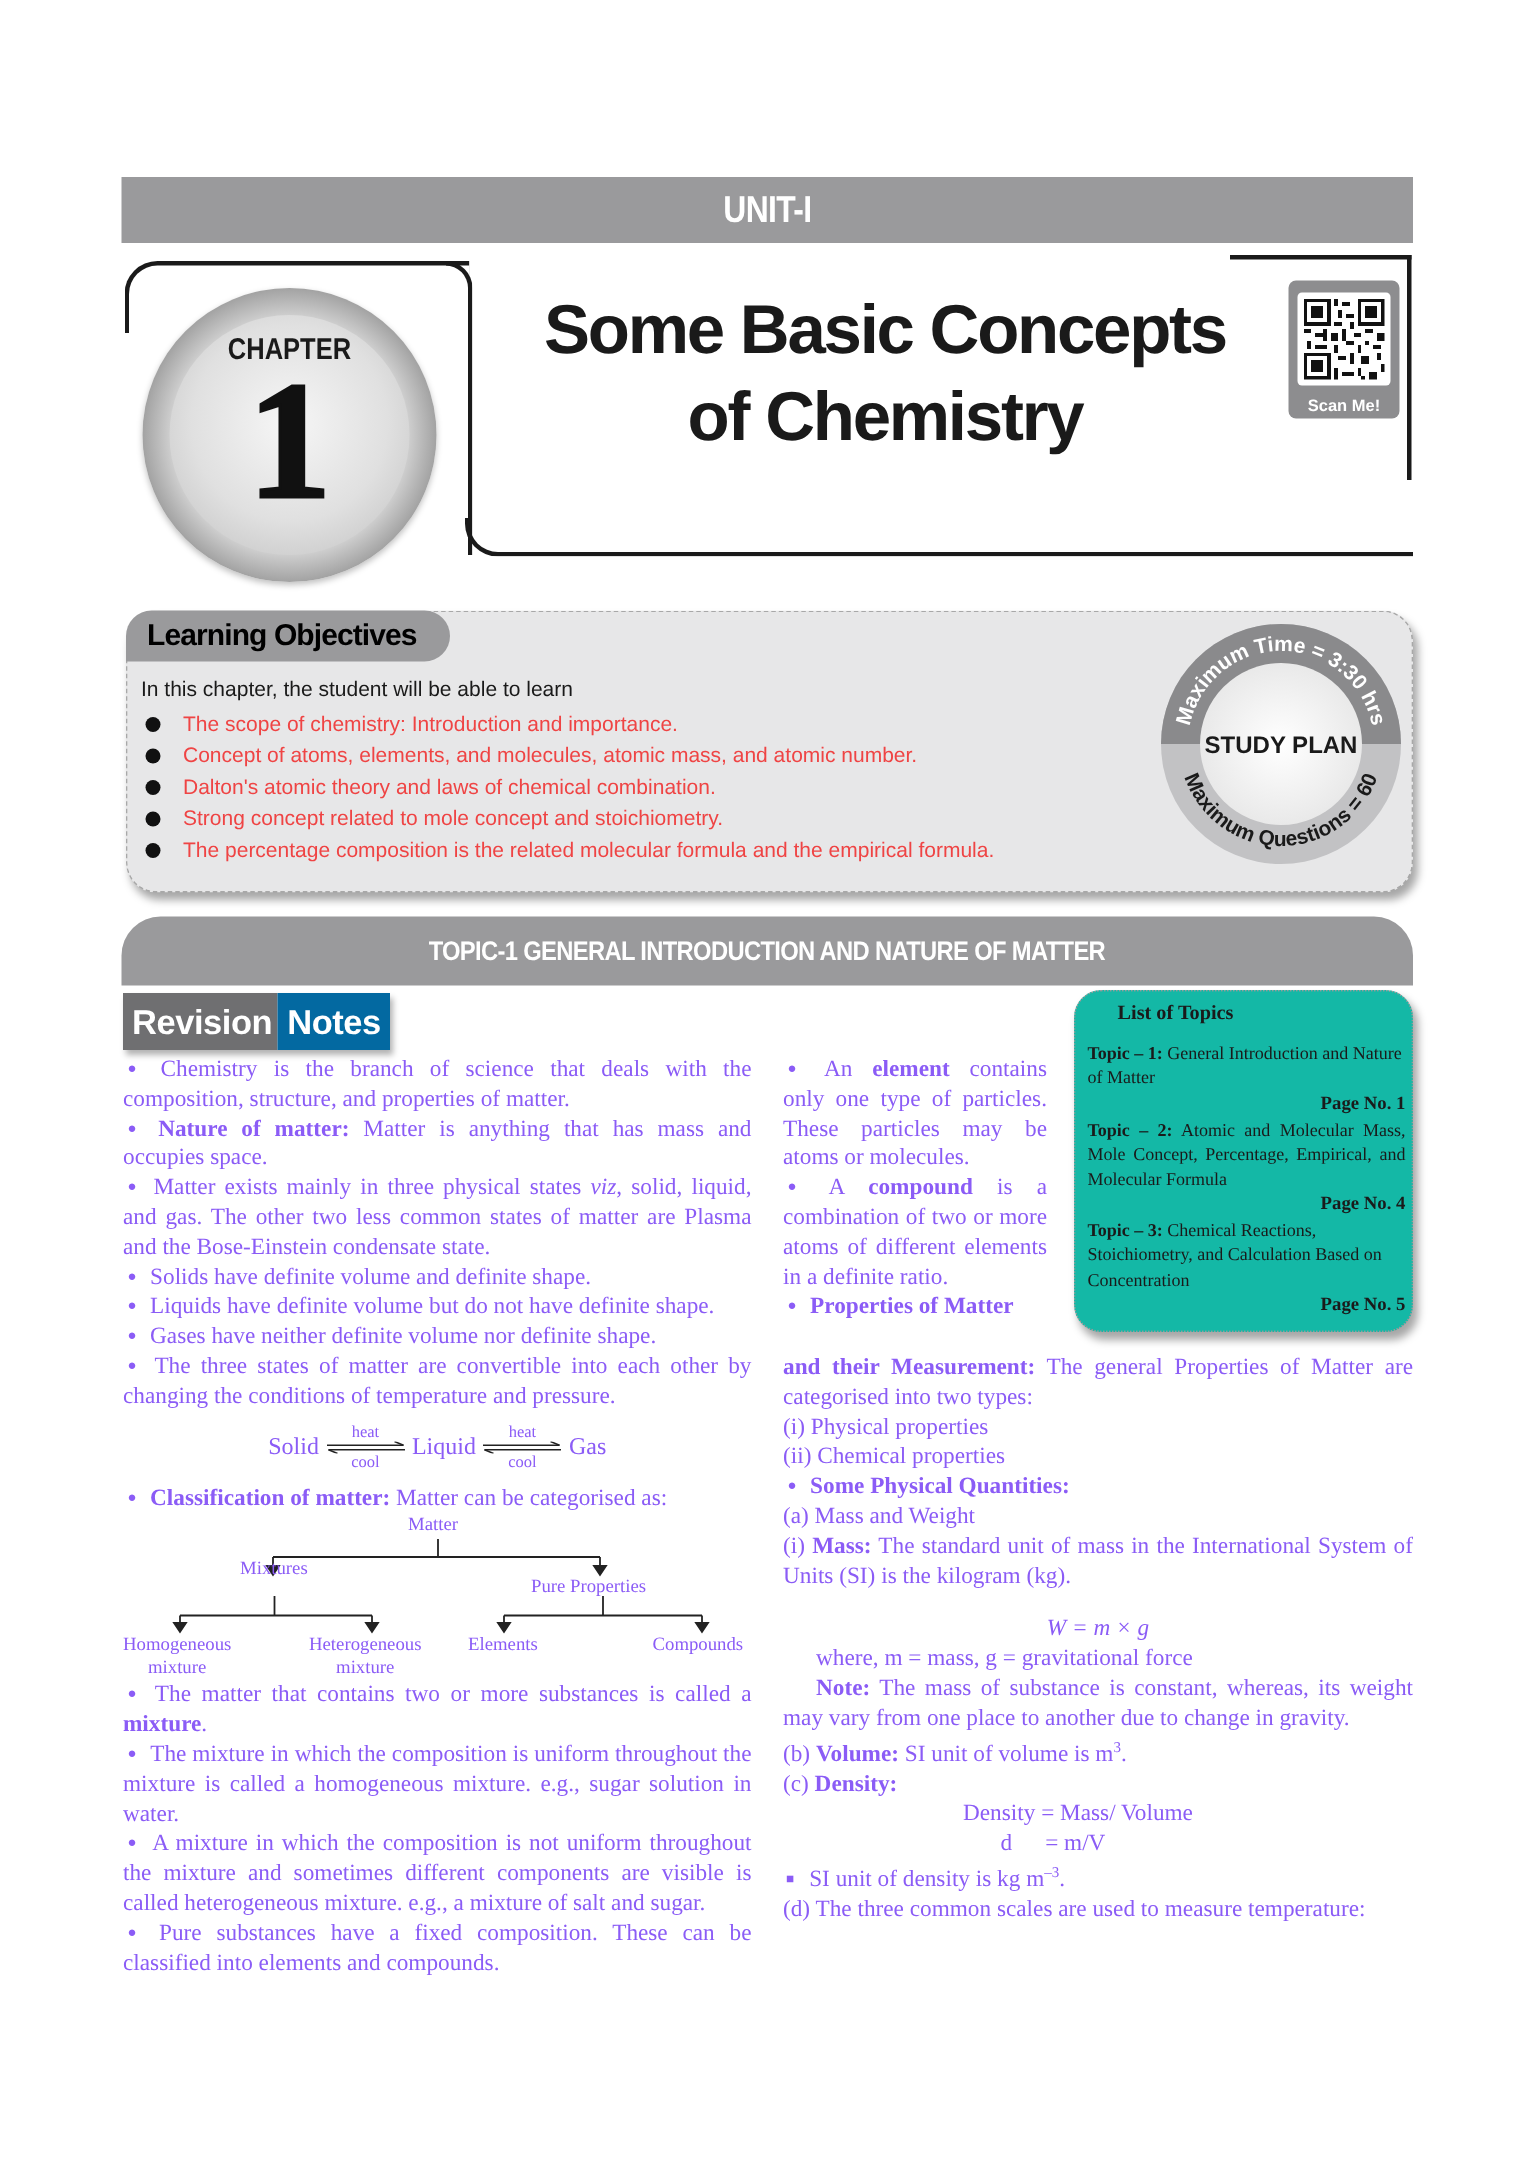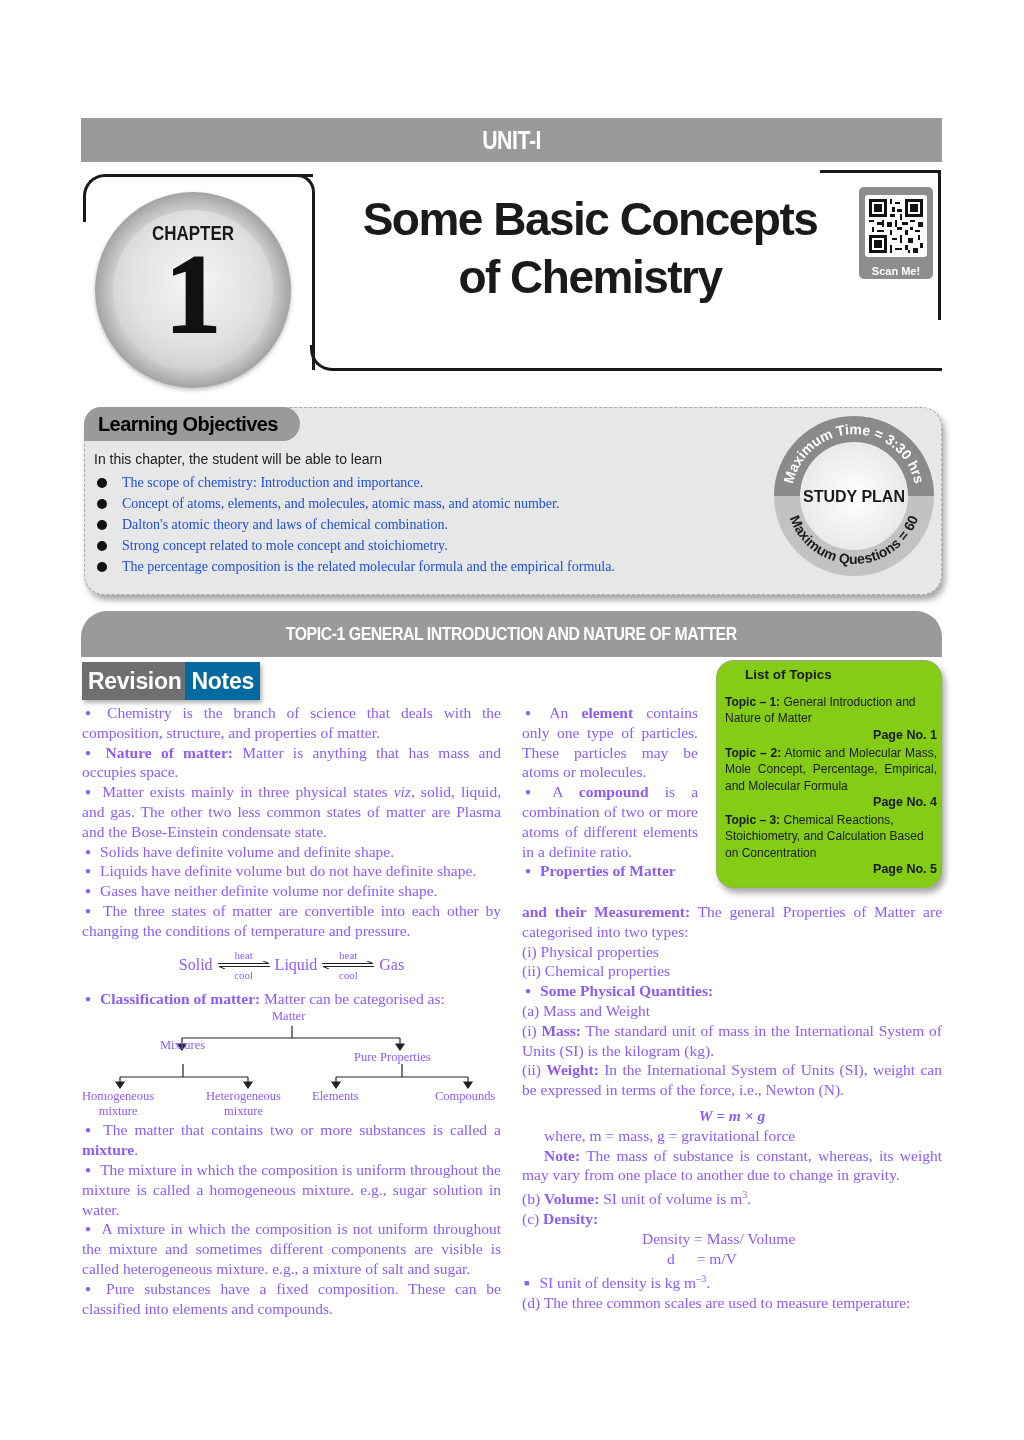--- a/index.html
+++ b/index.html
@@ -34,21 +34,21 @@
   #qr-box { position: absolute; left: 859px; top: 187px; width: 74px; height: 92px; background: #8d8d8f; border-radius: 5px; }
   #qr-box .qr { position: absolute; left: 6px; top: 8px; width: 62px; height: 62px; background: #fff; border-radius: 3px; padding: 4px; }
   #qr-box .qr svg { width: 54px; height: 54px; display: block; }
   #qr-label { position: absolute; left: 0; right: 0; bottom: 2px; text-align: center; color: #fff; font-family: "Liberation Sans", sans-serif; font-weight: bold; font-size: 11px; }
 
   
   #lo-box { position: absolute; left: 84px; top: 407px; width: 858px; height: 188px; background: #e7e7e8; border: 1.5px dashed #a8a8a8; border-radius: 20px; box-shadow: 3px 5px 6px rgba(0,0,0,0.35); }
   #lo-tab { position: absolute; left: 84px; top: 407px; width: 216px; height: 34px; background: #9a9a9c; border-radius: 18px 18px 18px 0; display: flex; align-items: center; padding-left: 14px; }
   #lo-tab span { color: #000000; font-family: "Liberation Sans", sans-serif; font-weight: bold; font-size: 20px; letter-spacing: -0.6px; }
   #lo-intro { position: absolute; left: 94px; top: 451px; font-family: "Liberation Sans", sans-serif; font-size: 14px; color: #1a1a1a; }
-  #lo-list { position: absolute; left: 94px; top: 472px; list-style: none; font-family: Liberation Serif, serif; font-size: 14px; color: #1d4ed8; }
+  #lo-list { position: absolute; left: 94px; top: 472px; list-style: none; font-family: Liberation Sans, sans-serif; font-size: 14px; color: #ef4444; }
   #lo-list li { height: 21px; line-height: 21px; display: flex; align-items: center; }
   #lo-list li .dot { width: 10px; height: 10px; border-radius: 50%; background: #111; margin-right: 15px; margin-left: 3px; flex: none; }
 
   
   #study-plan { position: absolute; left: 770px; top: 412px; width: 168px; height: 168px; }
 
   
   #topic-bar { position: absolute; left: 81px; top: 611px; width: 861px; height: 46px; background: #9a9a9c; border-radius: 26px 26px 0 0; display: flex; align-items: center; justify-content: center; }
   #topic-bar span { color: #fff; font-family: "Liberation Sans", sans-serif; font-weight: bold; font-size: 18px; letter-spacing: -0.5px; transform: scaleX(0.88); white-space: nowrap; }
 
@@ -75,21 +75,21 @@
   .arrow-wrap { display: inline-flex; flex-direction: column; align-items: center; margin: 0 3px; width: 56px; }
   .arrow-wrap .lbl { font-size: 11px; line-height: 12px; }
   .arrow-wrap svg { display: block; }
 
   
   #tree { position: relative; height: 112px; font-size: 12.5px; }
   #tree svg { position: absolute; left: 0; top: 0; }
   #tree .node { position: absolute; text-align: center; line-height: 15px; white-space: nowrap; }
 
   
-  #topics-box { position: absolute; left: 716px; top: 660px; width: 226px; height: 228px; background: #84cc16; border: 1.5px dotted #9a9a9a; border-radius: 18px; box-shadow: 3px 5px 6px rgba(0,0,0,0.35); font-family: Liberation Sans, sans-serif; color: #1a1a1a; }
+  #topics-box { position: absolute; left: 716px; top: 660px; width: 226px; height: 228px; background: #14b8a6; border: 1.5px dotted #9a9a9a; border-radius: 18px; box-shadow: 3px 5px 6px rgba(0,0,0,0.35); font-family: Liberation Serif, serif; color: #1a1a1a; }
   #topics-title { position: absolute; left: 28px; top: 6px; font-weight: bold; font-size: 13.5px; }
   .topic { position: absolute; left: 8px; width: 212px; font-size: 12px; line-height: 16.3px; }
   .topic .desc { text-align: left; }
   .topic.justify .desc { text-align: justify; }
   .topic .pg { text-align: right; font-weight: bold; font-size: 12.5px; }
 </style>
 </head>
 <body>
 
 <div id="unit-bar">
@@ -325,22 +325,21 @@
   </div>
 </div>
 
 <div id="col-right" class="col">
   <p><b>and their Measurement:</b><span> The general Properties of Matter are categorised into two types:</span></p>
   <p style="text-align:left">(i)  Physical properties</p>
   <p style="text-align:left">(ii) Chemical properties</p>
   <p class="bullet"><b>Some Physical Quantities:</b></p>
   <p style="text-align:left">(a)  Mass and Weight</p>
   <p><span>(i)  </span><b>Mass:</b><span> The standard unit of mass in the International System of Units (SI) is the kilogram (kg).</span></p>
-  <p><span>(ii) </span><b>Weight:</b><span> In the International System of Units (SI), weight can be expressed in terms of the force, i.e., Newton (N).</span></p>
-  <p class="center" style="margin-top:6px; font-style:italic;font-weight:bold;">W = m × g</p>
+  <p class="center" style="margin-top:16px; font-style:italic;">W = m × g</p>
   <p class="indent" style="text-align:left">where, m = mass, g = gravitational force</p>
   <p style="text-indent:22px"><b>Note:</b><span> The mass of substance is constant, whereas, its weight may vary from one place to another due to change in gravity.</span></p>
   <p style="text-align:left"><span>(b)  </span><b>Volume:</b><span> SI unit of volume is m</span><sup style="font-size:10px">3</sup><span>.</span></p>
   <p style="text-align:left"><span>(c)  </span><b>Density:</b></p>
   <p style="padding-left:120px; text-align:left">Density = Mass/ Volume</p>
   <p style="padding-left:145px; text-align:left; "><span>d</span><span style="display:inline-block; width:22px;"></span><span>= m/V</span></p>
   <p class="sq" style="text-align:left"><span>SI unit of density is kg m</span><sup style="font-size:10px">–3</sup><span>.</span></p>
   <p>(d) The three common scales are used to measure temperature:</p>
 </div>
 

